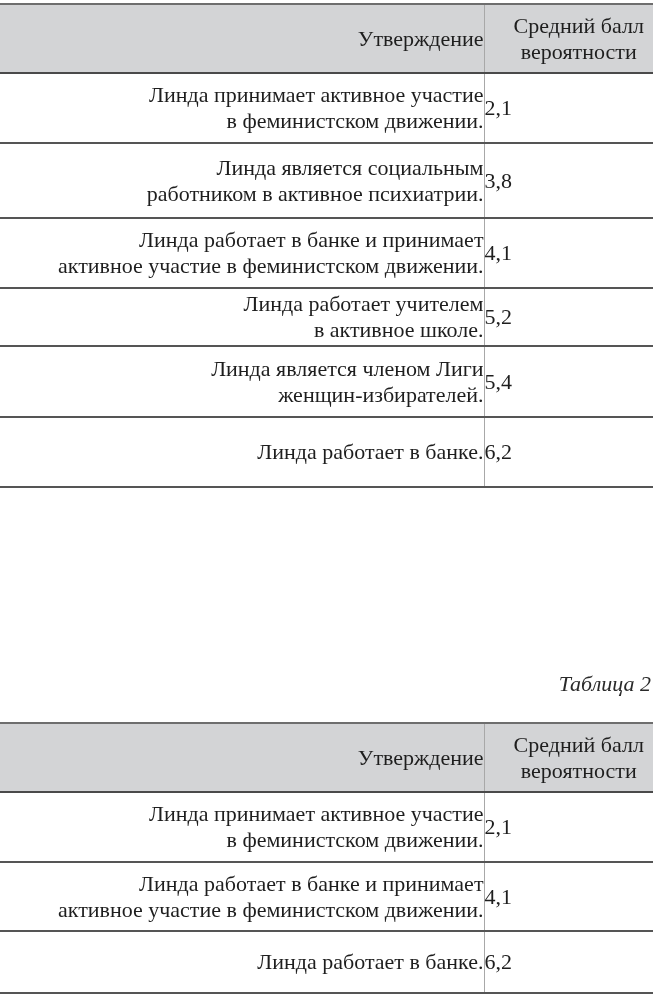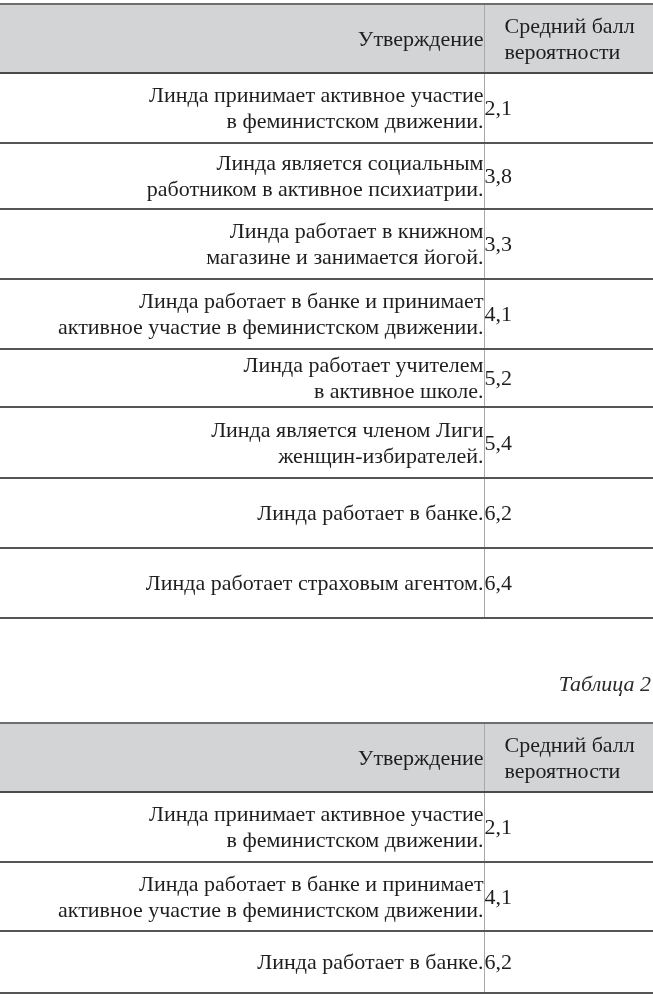--- a/index.html
+++ b/index.html
@@ -5,21 +5,21 @@
   html, body { margin: 0; padding: 0; background: #ffffff; }
   body { width: 653px; height: 1000px; overflow: hidden; position: relative;
          font-family: "Liberation Serif", "DejaVu Serif", serif; color: #1e1e1e; }
   table { border-collapse: collapse; width: 653px; position: absolute; left: 0; table-layout: fixed; }
   col.c1 { width: 484px; }
   col.c2 { width: 169px; }
   th, td { font-weight: normal; font-size: 22px; line-height: 26px; vertical-align: middle; padding: 0; }
   thead tr { background: #d3d4d6; }
   thead th { border-top: 2px solid #6e6e6e; border-bottom: 2px solid #4a4a4a; }
   th.c1, td.c1 { text-align: right; }
-  th.c2 { text-align: left; padding-left: 20px; border-left: 1px solid #a8a8a8; }
+  th.c2 { text-align: center; padding-left: 20px; border-left: 1px solid #a8a8a8; }
   td.c2 { text-align: left; border-left: 1px solid #a8a8a8; }
   tbody tr td { border-bottom: 2px solid #555; }
   .hdr1 { height: 69px; }
   .hdr2 { height: 69px; }
   #t1 { top: 3px; }
   #t2 { top: 722px; }
   .caption { position: absolute; right: 2px; top: 671px; font-style: italic; font-size: 22px; color: #2a2a2a; margin-left: 16px; }
 </style>
 </head>
 <body>
@@ -33,47 +33,39 @@
     <tr class="hdr1">
       <th class="c1">Утверждение</th>
       <th class="c2"><span>Средний балл</span><br><span>вероятности</span></th>
     </tr>
   </thead>
   <tbody>
     <tr style="height:70px">
       <td class="c1"><span>Линда принимает активное участие</span><br><span>в феминистском движении.</span></td>
       <td class="c2">2,1</td>
     </tr>
-    <tr style="height:66px">
+    <tr style="height:75px">
       <td class="c1"><span>Линда является социальным</span><br><span>работником в активное психиатрии.</span></td>
       <td class="c2">3,8</td>
-    </tr>
-    <tr style="height:70px">
-      <td class="c1"><span>Линда работает в книжном</span><br><span>магазине и занимается йогой.</span></td>
-      <td class="c2">3,3</td>
     </tr>
     <tr style="height:70px">
       <td class="c1"><span>Линда работает в банке и принимает</span><br><span>активное участие  в феминистском движении.</span></td>
       <td class="c2">4,1</td>
     </tr>
     <tr style="height:58px">
       <td class="c1"><span>Линда работает учителем</span><br><span>в активное школе.</span></td>
       <td class="c2">5,2</td>
     </tr>
     <tr style="height:71px">
       <td class="c1"><span>Линда является членом Лиги</span><br><span>женщин-избирателей.</span></td>
       <td class="c2">5,4</td>
     </tr>
     <tr style="height:70px">
       <td class="c1">Линда работает в банке.</td>
       <td class="c2">6,2</td>
-    </tr>
-    <tr style="height:70px">
-      <td class="c1">Линда работает страховым агентом.</td>
-      <td class="c2">6,4</td>
     </tr>
   </tbody>
 </table>
 
 <div class="caption">Таблица 2</div>
 
 <table id="t2">
   <colgroup>
       <col class="c1">
       <col class="c2">

